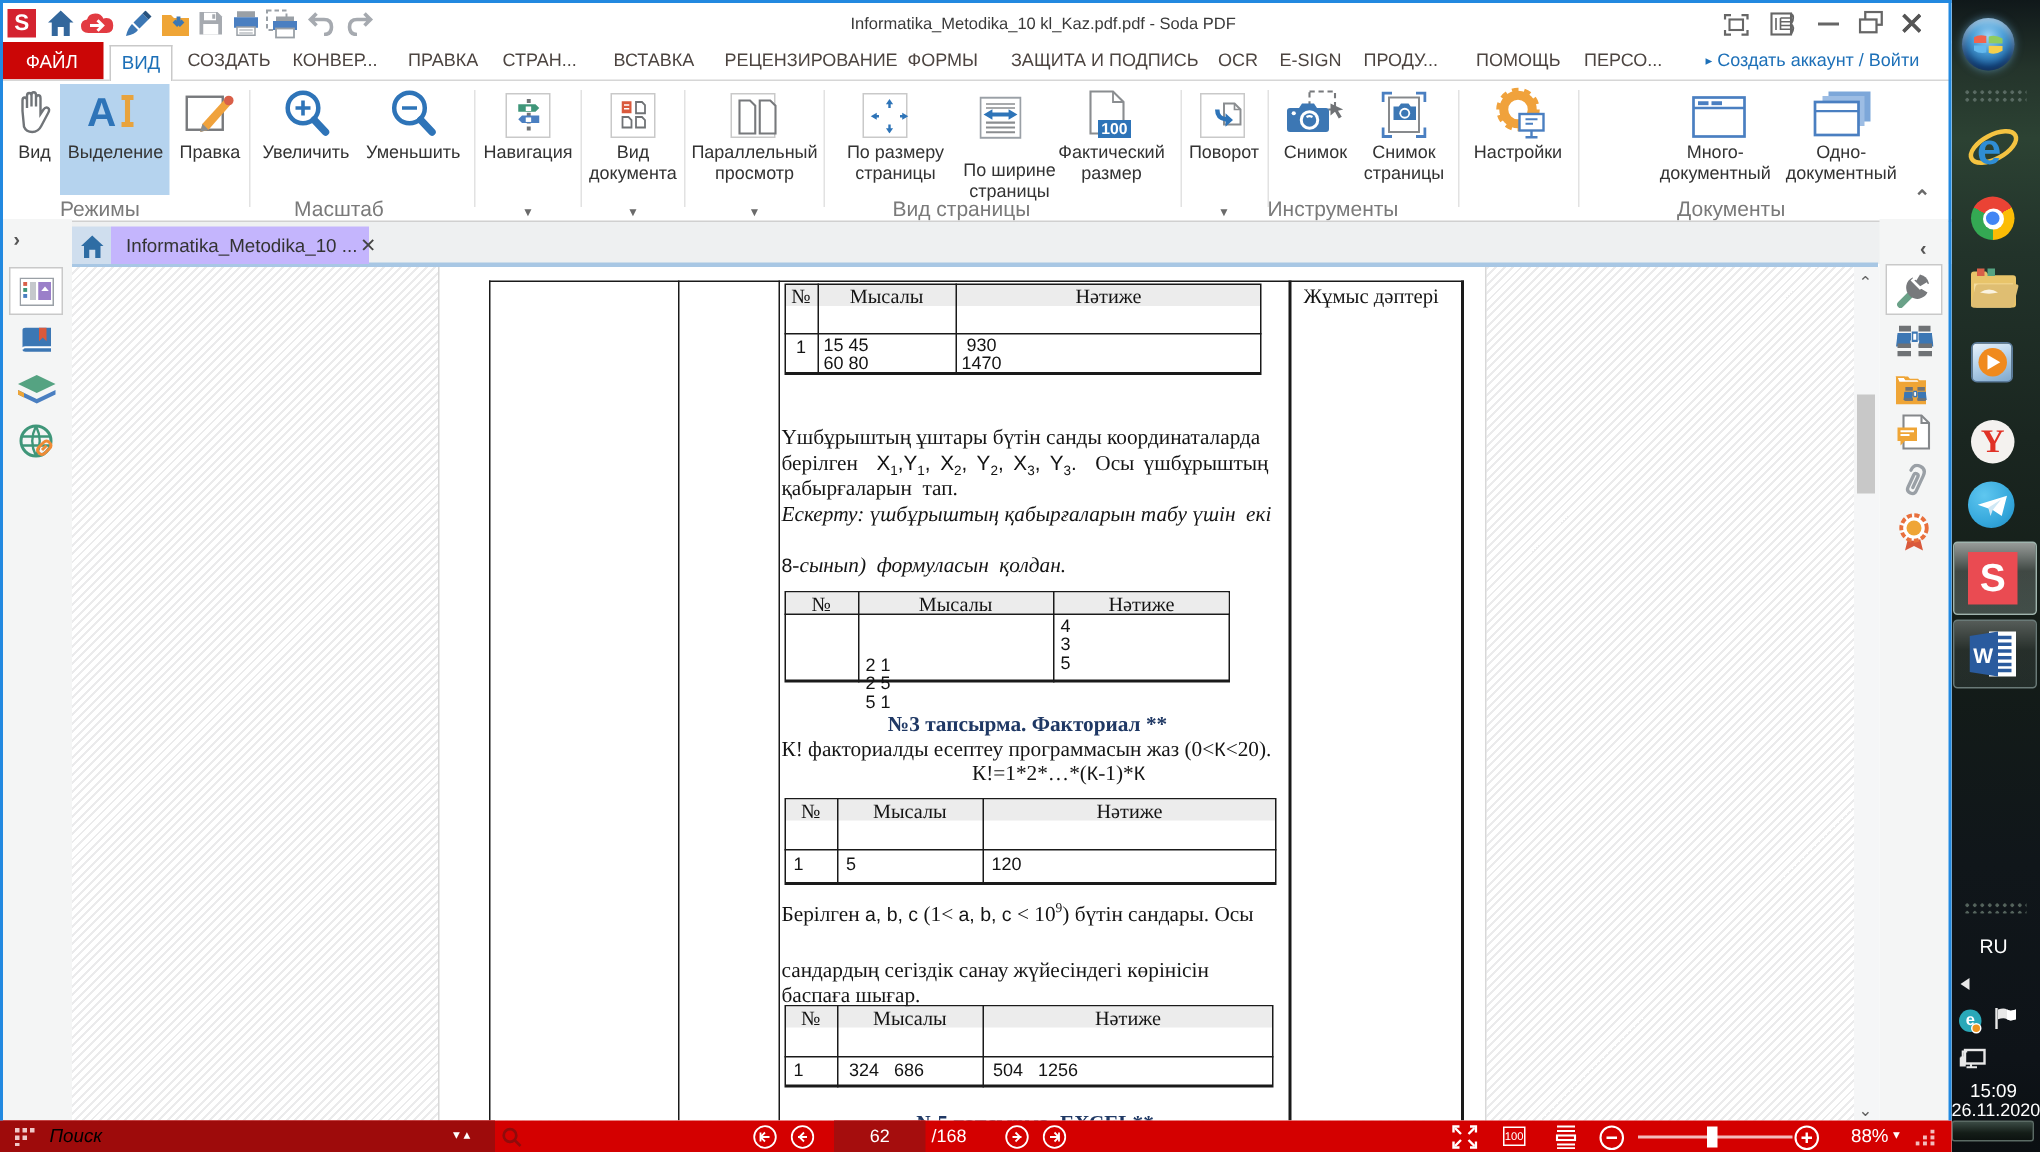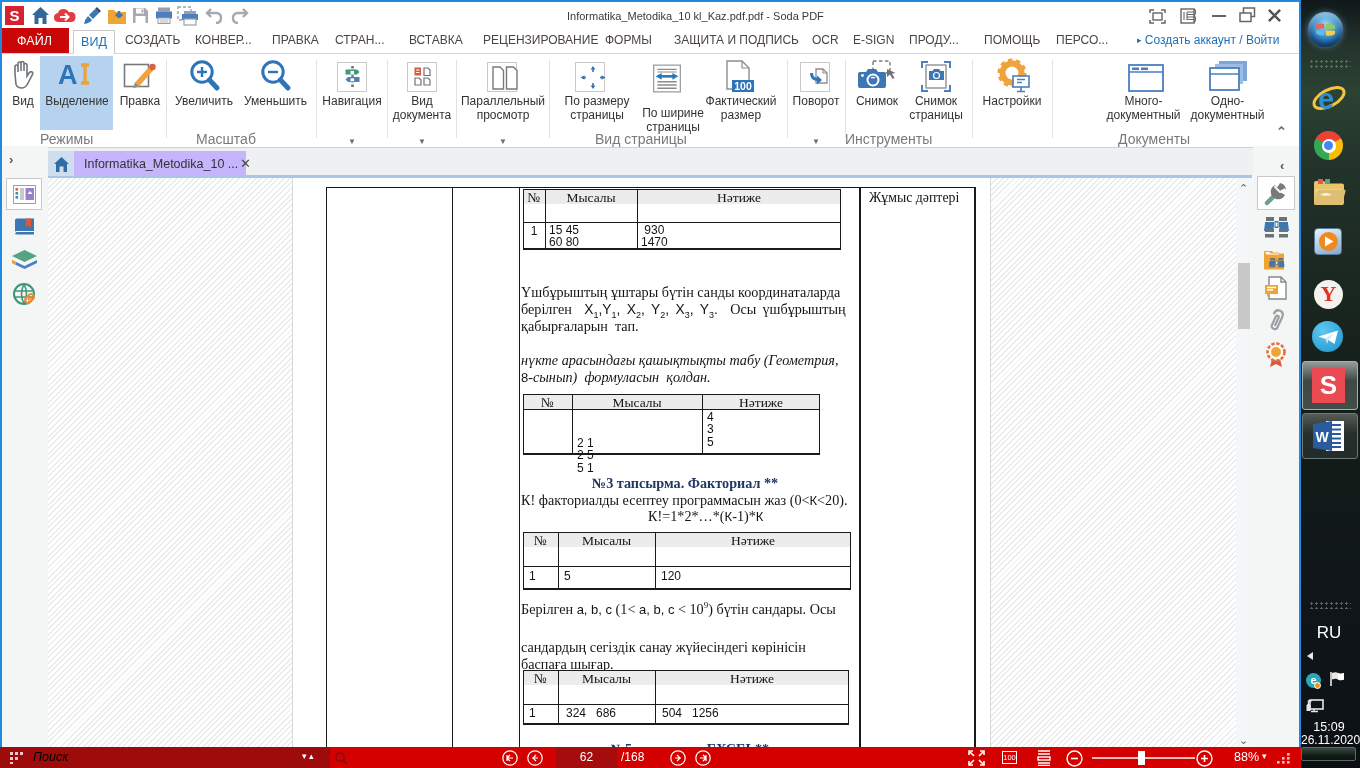--- a/index.html
+++ b/index.html
@@ -98,21 +98,21 @@
     <div class="abs" style="left:11px;top:368px;width:33px;height:35px;background:#ea4b52;color:#fff;font-weight:bold;font-size:26px;text-align:center;line-height:34px;">S</div>
 
     <div class="abs" style="left:1px;top:413px;width:56px;height:46px;border-radius:3px;border:1px solid #6a7a78;background:linear-gradient(180deg,rgba(255,255,255,0.28),rgba(255,255,255,0.08) 45%,rgba(150,170,165,0.12));"></div>
     <svg class="abs" style="left:12px;top:420px;" width="32" height="32" viewBox="0 0 32 32">
       <rect x="13" y="1" width="18" height="30" fill="#fff"></rect>
       <path d="M16 5 h12 M16 9.5 h12 M16 14 h12 M16 18.5 h12 M16 23 h12 M16 27 h12" stroke="#2a5b9e" stroke-width="2.2"></path>
       <path d="M0 4 L19 1 V31 L0 28 Z" fill="#2a5b9e"></path>
       <text x="2.5" y="22" font-size="14" font-weight="bold" fill="#fff" font-family="Liberation Sans">W</text>
     </svg>
     <div class="abs" style="left:8px;top:601px;width:42px;height:8px;background-image:radial-gradient(circle, #55645d 1px, transparent 1.1px);background-size:5px 5px;"></div>
-    <div class="abs" style="left:0px;top:623px;width:56px;text-align:center;color:#fff;font-size:17px;">RU</div>
+    <div class="abs" style="left:0px;top:623px;width:56px;text-align:center;color:#fff;font-size:13px;">RU</div>
     <div class="abs" style="left:6px;top:652px;width:0;height:0;border-right:6px solid #e8e8e8;border-top:4.5px solid transparent;border-bottom:4.5px solid transparent;"></div>
     <div class="abs" style="left:5px;top:673px;width:15px;height:15px;border-radius:50%;background:#2aa8b8;color:#fff;font-size:11px;font-weight:bold;text-align:center;line-height:15px;">e</div>
     <div class="abs" style="left:13px;top:682px;width:7px;height:7px;border-radius:50%;background:#f0941e;border:1px solid #fff;"></div>
     <svg class="abs" style="left:28px;top:671px;" width="17" height="16" viewBox="0 0 17 16">
       <path d="M2 1 L2 15" stroke="#e8e8e8" stroke-width="1.6"></path>
       <path d="M3 2 Q7 0.5 9 2 Q11 3.5 15 2 L15 8.5 Q11 10 9 8.5 Q7 7 3 8.5 Z" fill="#e8e8e8"></path>
       <path d="M9 2 Q11 3.5 15 2 L15 8.5 Q11 10 9 8.5 Z" fill="#fff"></path>
     </svg>
     <svg class="abs" style="left:5px;top:697px;" width="18" height="17" viewBox="0 0 18 17">
       <rect x="4" y="3" width="13" height="9" fill="none" stroke="#e8e8e8" stroke-width="1.6"></rect>
@@ -439,21 +439,21 @@
       <div class="abs" style="left:523px;top:190px;width:22px;text-align:center;font-size:13.5px;">№</div>
       <div class="abs" style="left:545px;top:190px;width:92px;text-align:center;font-size:13.5px;">Мысалы</div>
       <div class="abs" style="left:637px;top:190px;width:204px;text-align:center;font-size:13.5px;">Нәтиже</div>
       <div class="abs sans" style="left:523px;top:224px;width:22px;text-align:center;font-family:'Liberation Sans';font-size:12px;">1</div>
       <div class="abs" style="left:549px;top:224px;font-family:'Liberation Sans';font-size:12px;line-height:12.3px;">15 45<br>60 80</div>
       <div class="abs" style="left:641px;top:224px;font-family:'Liberation Sans';font-size:12px;line-height:12.3px;text-align:center;">930<br>1470</div>
 
       <div class="abs" style="left:521px;top:284px;font-size:14.2px;">Үшбұрыштың ұштары бүтін санды координаталарда</div>
       <div class="abs" style="left:521px;top:301px;font-size:14.2px;word-spacing:2.6px;">берілген&nbsp; <span style="font-family:'Liberation Sans';font-size:13.8px;">X<sub style="font-size:9px;">1</sub>,Y<sub style="font-size:9px;">1</sub>, X<sub style="font-size:9px;">2</sub>, Y<sub style="font-size:9px;">2</sub>, X<sub style="font-size:9px;">3</sub>, Y<sub style="font-size:9px;">3</sub>.</span>&nbsp; Осы үшбұрыштың</div>
       <div class="abs" style="left:521px;top:318px;font-size:14.2px;">қабырғаларын&nbsp; тап.</div>
-      <div class="abs" style="left:521px;top:352px;font-size:14.2px;font-style:italic;">нүкте арасындағы қашықтықты табу (Геометрия,</div>
+      <div class="abs" style="left:521px;top:335px;font-size:14.2px;font-style:italic;">Ескерту: үшбұрыштың қабырғаларын табу үшін&nbsp; екі</div>
       <div class="abs" style="left:521px;top:369px;font-size:14.2px;"><span style="font-family:'Liberation Sans';font-size:13px;">8</span><span style="font-style:italic;">-сынып)&nbsp; формуласын&nbsp; қолдан.</span></div>
 
       <div class="abs" style="left:523px;top:394px;width:297px;height:61px;border:1px solid #1a1a1a;border-bottom:2px solid #1a1a1a;"></div>
       <div class="abs" style="left:524px;top:395px;width:295px;height:14px;background:#ececec;"></div>
       <div class="abs" style="left:572px;top:394px;width:1px;height:61px;background:#1a1a1a;"></div>
       <div class="abs" style="left:702px;top:394px;width:1px;height:61px;background:#1a1a1a;"></div>
       <div class="abs" style="left:523px;top:409px;width:297px;height:1px;background:#1a1a1a;"></div>
       <div class="abs" style="left:523px;top:395px;width:49px;text-align:center;font-size:13.5px;">№</div>
       <div class="abs" style="left:572px;top:395px;width:130px;text-align:center;font-size:13.5px;">Мысалы</div>
       <div class="abs" style="left:702px;top:395px;width:118px;text-align:center;font-size:13.5px;">Нәтиже</div>

